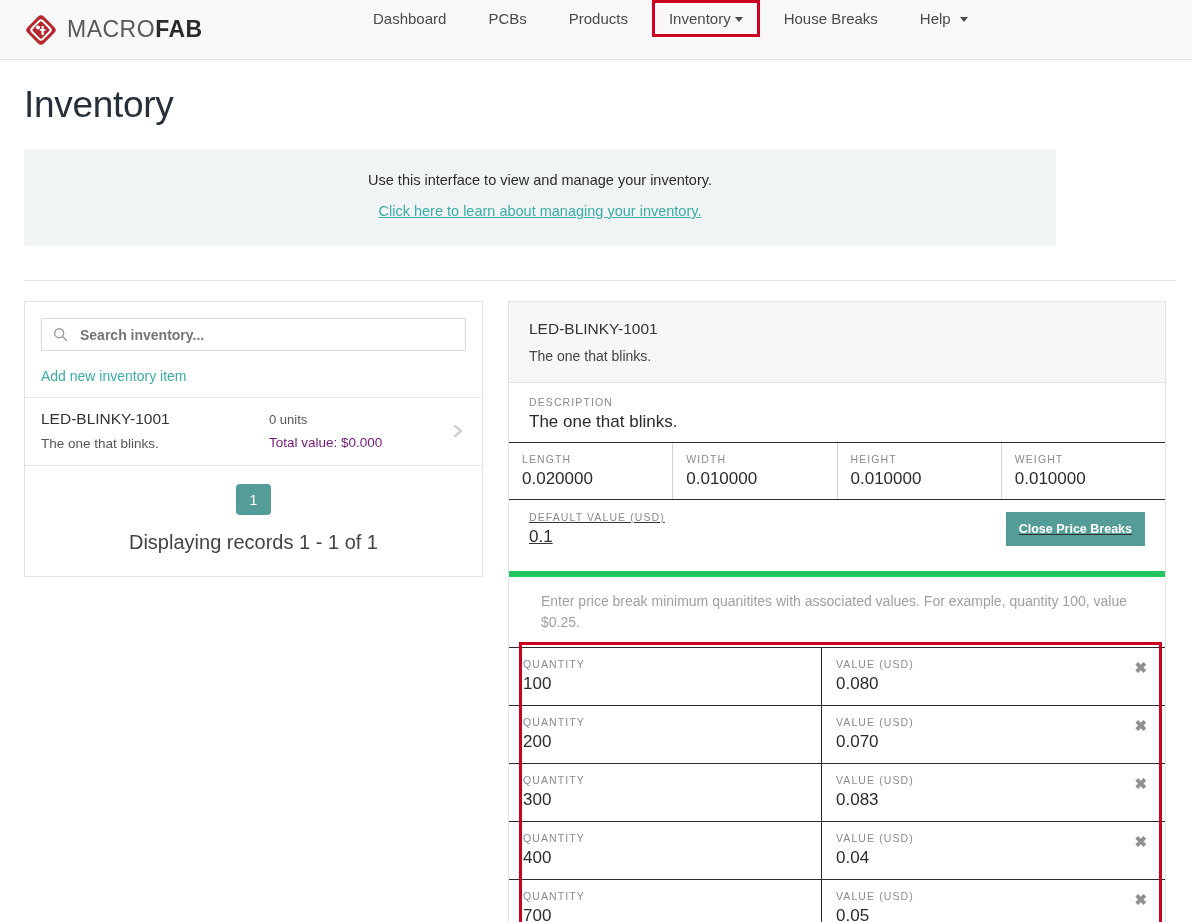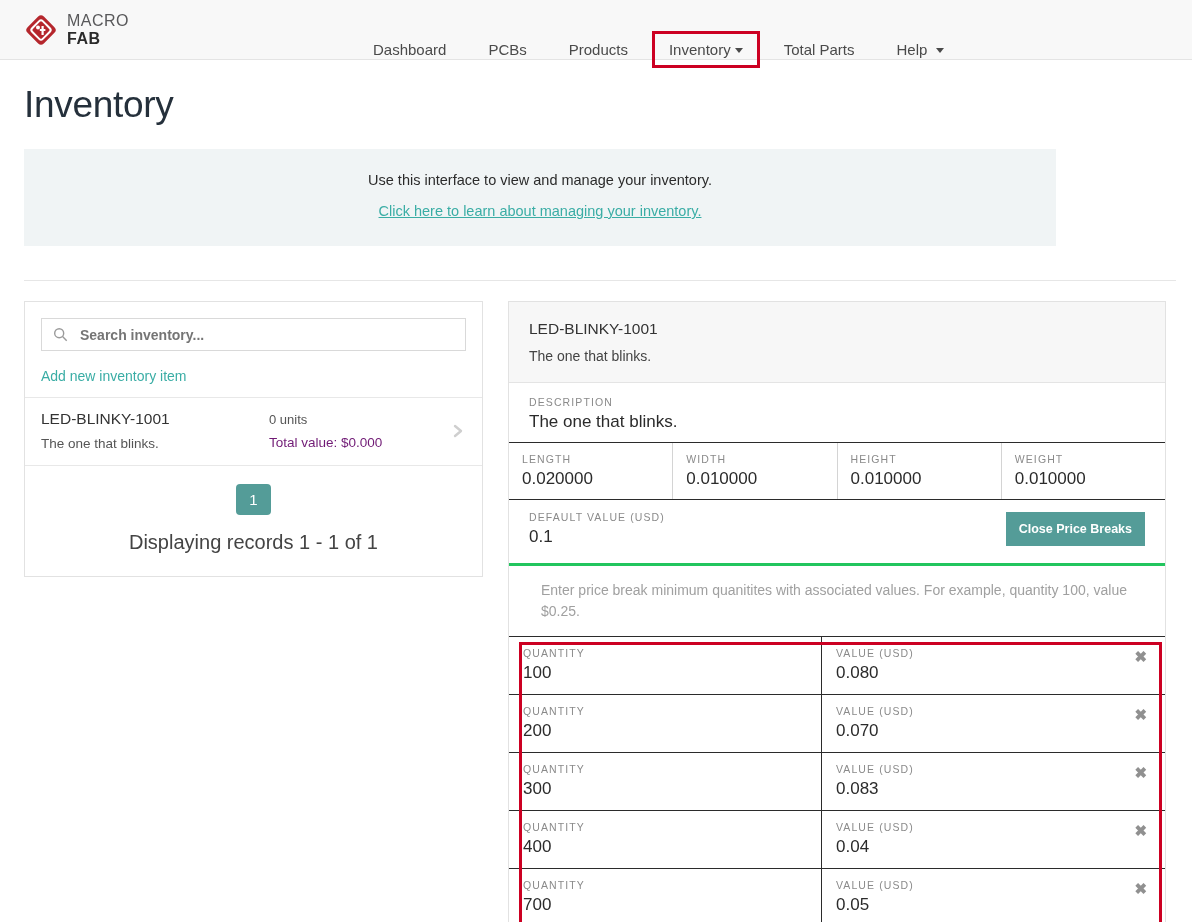--- a/index.html
+++ b/index.html
@@ -26,36 +26,35 @@
     display:flex;
     align-items:center;
     margin-left:24px;
     gap:9px;
   }
   .logo-mark {
     width:34px; height:34px;
     position:relative;
   }
   .brand-text {
-    font-size:16px;
+    font-size:23px;
     letter-spacing:0.5px;
     display:flex;
     align-items:baseline;
-    flex-direction:column;
   }
   .brand-macro { color:#58585a; font-weight:400; }
   .brand-fab { color:#2b2b2b; font-weight:700; }
 
   .nav-links {
     position:absolute;
     left:352px;
     top:0;
     height:68px;
     display:flex;
-    align-items:flex-end;
+    align-items:flex-start;
     gap:0px;
   }
   .nav-link {
     font-size:15px;
     color:#4a4a4a;
     padding:10px 17px;
     text-decoration:none;
     white-space:nowrap;
     cursor:pointer;
     display:flex;
@@ -242,22 +241,23 @@
   .dim-cell {
     flex:1;
     padding:10px 0 10px 13px;
     border-right:1px solid #d4d4d4;
   }
   .dim-cell:last-child { border-right:none; }
 
   .default-row {
     display:flex;
     align-items:center;
-    border-bottom:3px solid #22c55e;
-    padding:11px 20px 16px 20px;
+    border-bottom:6px solid #22c55e;
+    padding:11px 20px 24px 20px;
+    text-decoration:underline;
   }
   .default-row .left { flex:1; }
   .btn-teal {
     background:#549c98;
     color:#fff;
     border:none;
     font-size:12.5px;
     font-weight:bold;
     padding:10px 13px;
     cursor:pointer;
@@ -335,21 +335,21 @@
   </div>
 
   <div class="nav-links">
     <a class="nav-link spaced">Dashboard</a>
     <a class="nav-link spaced">PCBs</a>
     <a class="nav-link spaced">Products</a>
     <a class="nav-link highlight">
       <span>Inventory</span>
       <span class="caret"></span>
     </a>
-    <a class="nav-link spaced">Total Parts</a>
+    <a class="nav-link spaced">House Breaks</a>
     <a class="nav-link spaced help">
       <span>Help</span>
       <span class="caret"></span>
     </a>
   </div>
 </div>
 
 <h1 class="page-title">Inventory</h1>
 
 <div class="info-banner">

